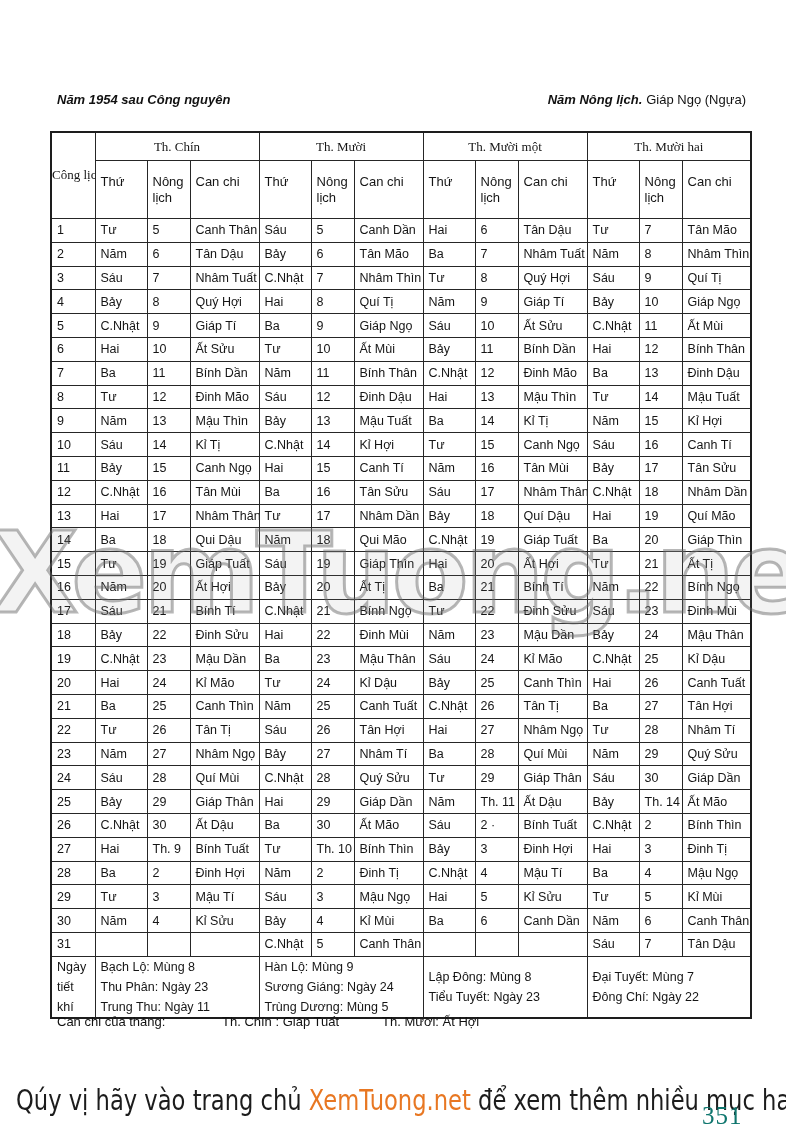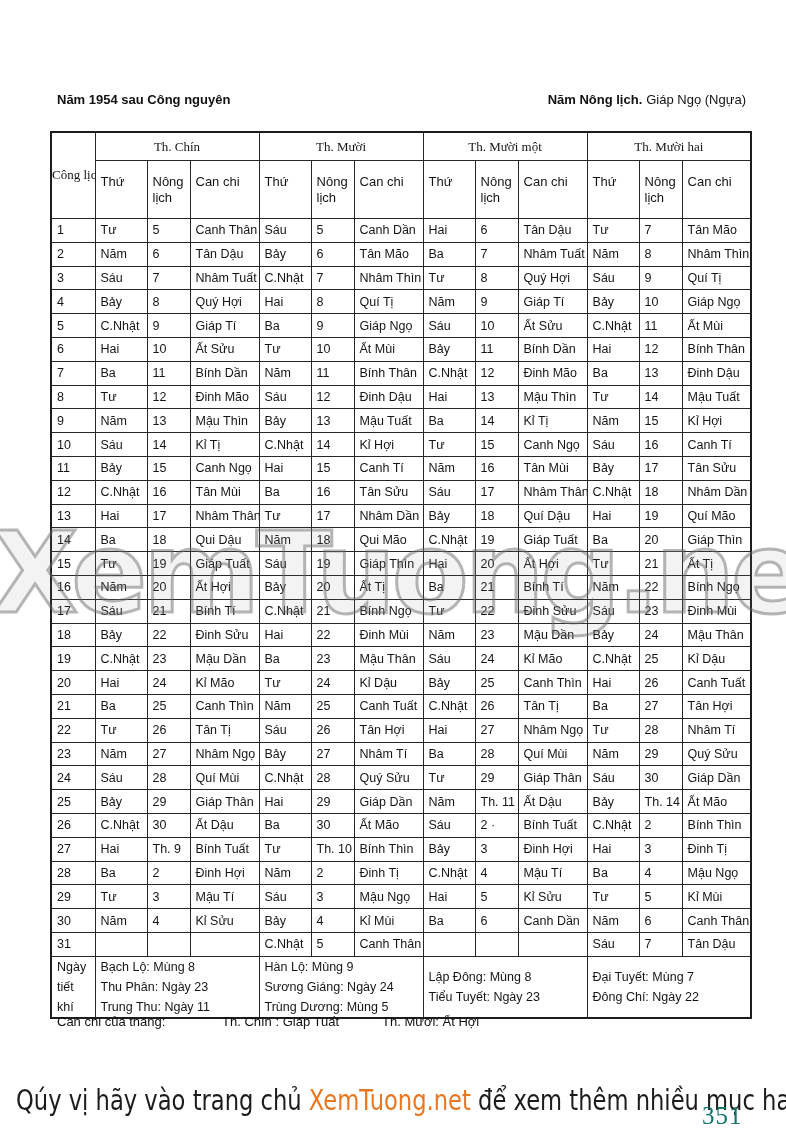--- a/index.html
+++ b/index.html
@@ -2,22 +2,22 @@
 <html><head>
 <meta charset="utf-8">
 <style>
   html,body{margin:0;padding:0;background:#ffffff;}
   .page{
     position:relative;width:786px;height:1141px;background:#ffffff;overflow:hidden;
     font-family:"Liberation Sans",sans-serif;color:#111;
   }
   
   .titles{position:absolute;left:57px;right:40px;top:92px;display:flex;justify-content:space-between;font-size:13px;}
-  .t-left{font-weight:bold;}
-  .t-right .bi{font-weight:bold;margin-right:4px;}
+  .t-left{font-weight:bold;font-style:italic;}
+  .t-right .bi{font-weight:bold;font-style:italic;margin-right:4px;}
   
   table.cal{
     position:absolute;left:50px;top:131px;width:700px;
     border-collapse:collapse;table-layout:fixed;
     font-size:12.5px;color:#151515;
   }
   table.cal th,table.cal td{
     border:1px solid #262626;padding:0 0 0 5px;text-align:left;vertical-align:middle;
     overflow:hidden;white-space:nowrap;font-weight:normal;
   }

